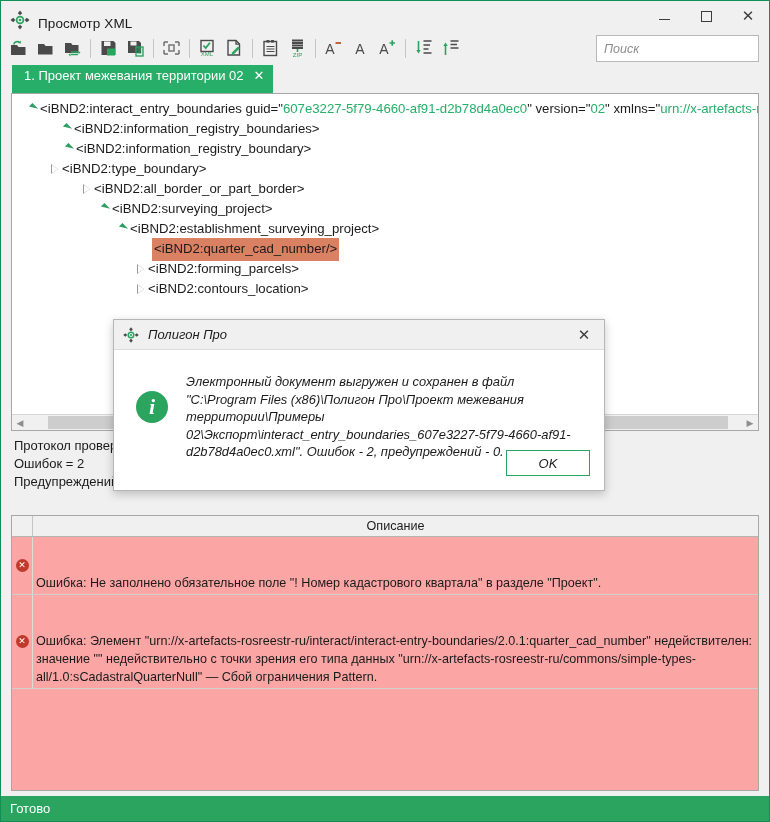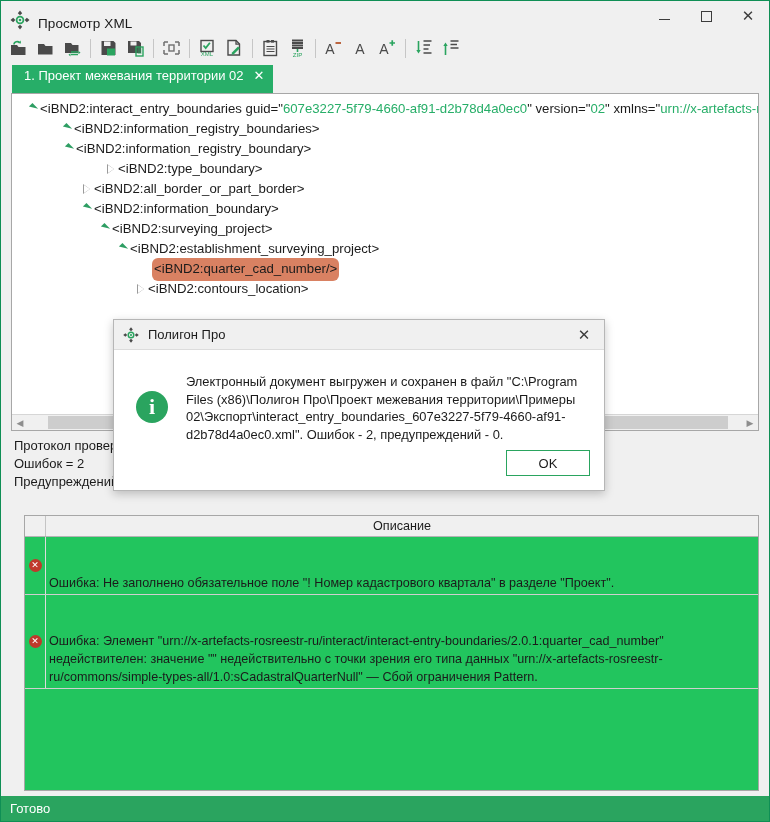--- a/index.html
+++ b/index.html
@@ -175,21 +175,21 @@
     content:"";
     position:absolute;
     left:-7px; top:-5.5px;
     width:0;height:0;
     border-top: 5.5px solid transparent;
     border-bottom: 5.5px solid transparent;
     border-left: 7px solid #9a9a9a;
   }
   .tlabel { white-space: nowrap; }
   .attrval { color: #27ae68; }
-  .hl { background: #d98162; padding: 1px 2px 2px 2px; border-radius: 6px; }
+  .hl { background: #d98162; padding: 1px 2px 2px 2px; }
 
   .hscroll {
     position: absolute;
     left: 0; right: 0; bottom: 0;
     height: 16px;
     background: #f0f0f0;
     border-top: 1px solid #d6d6d6;
     display: flex; align-items: center;
   }
   .hs-arrow {
@@ -210,24 +210,24 @@
   .protocol {
     padding: 6px 0 0 13px;
     font-size: 13px;
     color: #1b1b1b;
     line-height: 18px;
   }
 
   
   .errpane {
     position: absolute;
-    left: 23px; right: 10px;
+    left: 10px; right: 10px;
     top: 514px;
     height: 276px;
-    background: #22c55e;
+    background: #fca5a5;
     border: 1px solid #a7a7a7;
   }
   .err-head {
     height: 21px;
     background: #f0f0f0;
     border-bottom: 1px solid #b4b4b4;
     display: flex;
     align-items: center;
     font-size: 12.6px;
     color: #1b1b1b;
@@ -283,20 +283,21 @@
   }
 
   
   .dlg-shadow {
     position: absolute;
     left: 112px; top: 318px;
     width: 492px; height: 172px;
     background: #ffffff;
     border: 1px solid #b6b6b6;
     box-shadow: 0 3px 9px rgba(0,0,0,.22);
+    font-style: italic;
   }
   .dlg-title {
     height: 30px;
     background: #f0f0f0;
     border-bottom: 1px solid #dcdcdc;
     display: flex; align-items: center;
     position: relative;
   }
   .dlg-title .d-ico {
     margin-left: 8px; margin-right: 8px;
@@ -512,20 +513,29 @@
     </div>
 
     <div class="tb-item">
       <svg width="19" height="18" viewBox="0 0 19 18">
         <path d="M9.5 2 h8 M9.5 5.5 h6.5 M9.5 9 h8" stroke="#4a4a4a" stroke-width="1.3"></path>
         <path d="M4.5 16 v-10" stroke="#2aa45f" stroke-width="1.6"></path>
         <path d="M2.3 7 h4.4 l-2.2 -3.6 z" fill="#2aa45f"></path>
       </svg>
     </div>
 
+    <div class="searchbox">
+      <input type="text" placeholder="Поиск" style="">
+      <span class="search-icn">
+        <svg width="17" height="17" viewBox="0 0 17 17">
+          <circle cx="7" cy="7" r="5.1" fill="none" stroke="#2aa45f" stroke-width="1.9"></circle>
+          <path d="M10.8 10.8 L15.6 15.6" stroke="#2aa45f" stroke-width="2.1"></path>
+        </svg>
+      </span>
+    </div>
   </div>
 
   <div class="tabstrip">
     <div class="tab">
       <span>1. Проект межевания территории 02</span>
       <span class="tab-close">✕</span>
     </div>
   </div>
 
   <div class="treepane">
@@ -547,59 +557,59 @@
         <span class="tlabel">&lt;iBND2:information_registry_boundaries&gt;</span>
       </div>
 
       <div class="trow" style="padding-left:50px">
         <span class="twist">
             <span class="tri-open"></span>
           </span>
         <span class="tlabel">&lt;iBND2:information_registry_boundary&gt;</span>
       </div>
 
-      <div class="trow" style="padding-left:92px">
+      <div class="trow" style="padding-left:36px">
         <span class="twist">
             <span class="tri-closed"></span>
           </span>
         <span class="tlabel">&lt;iBND2:type_boundary&gt;</span>
       </div>
 
       <div class="trow" style="padding-left:68px">
         <span class="twist">
             <span class="tri-closed"></span>
           </span>
         <span class="tlabel">&lt;iBND2:all_border_or_part_border&gt;</span>
       </div>
 
-      <div class="trow" style="padding-left:68px">
-        <span class="twist">
-            <span class="tri-open"></span>
-          </span>
-        <span class="tlabel">&lt;iBND2:information_boundary&gt;</span>
-      </div>
 
       <div class="trow" style="padding-left:86px">
         <span class="twist">
             <span class="tri-open"></span>
           </span>
         <span class="tlabel">&lt;iBND2:surveying_project&gt;</span>
       </div>
 
       <div class="trow" style="padding-left:104px">
         <span class="twist">
             <span class="tri-open"></span>
           </span>
         <span class="tlabel">&lt;iBND2:establishment_surveying_project&gt;</span>
       </div>
 
       <div class="trow" style="padding-left:140px">
         <span class="tlabel hl">&lt;iBND2:quarter_cad_number/&gt;</span>
       </div>
 
+      <div class="trow" style="padding-left:122px">
+        <span class="twist">
+            <span class="tri-closed"></span>
+          </span>
+        <span class="tlabel">&lt;iBND2:forming_parcels&gt;</span>
+      </div>
 
 
       <div class="trow" style="padding-left:122px">
         <span class="twist">
             <span class="tri-closed"></span>
           </span>
         <span class="tlabel">&lt;iBND2:contours_location&gt;</span>
       </div>
 
     </div>

